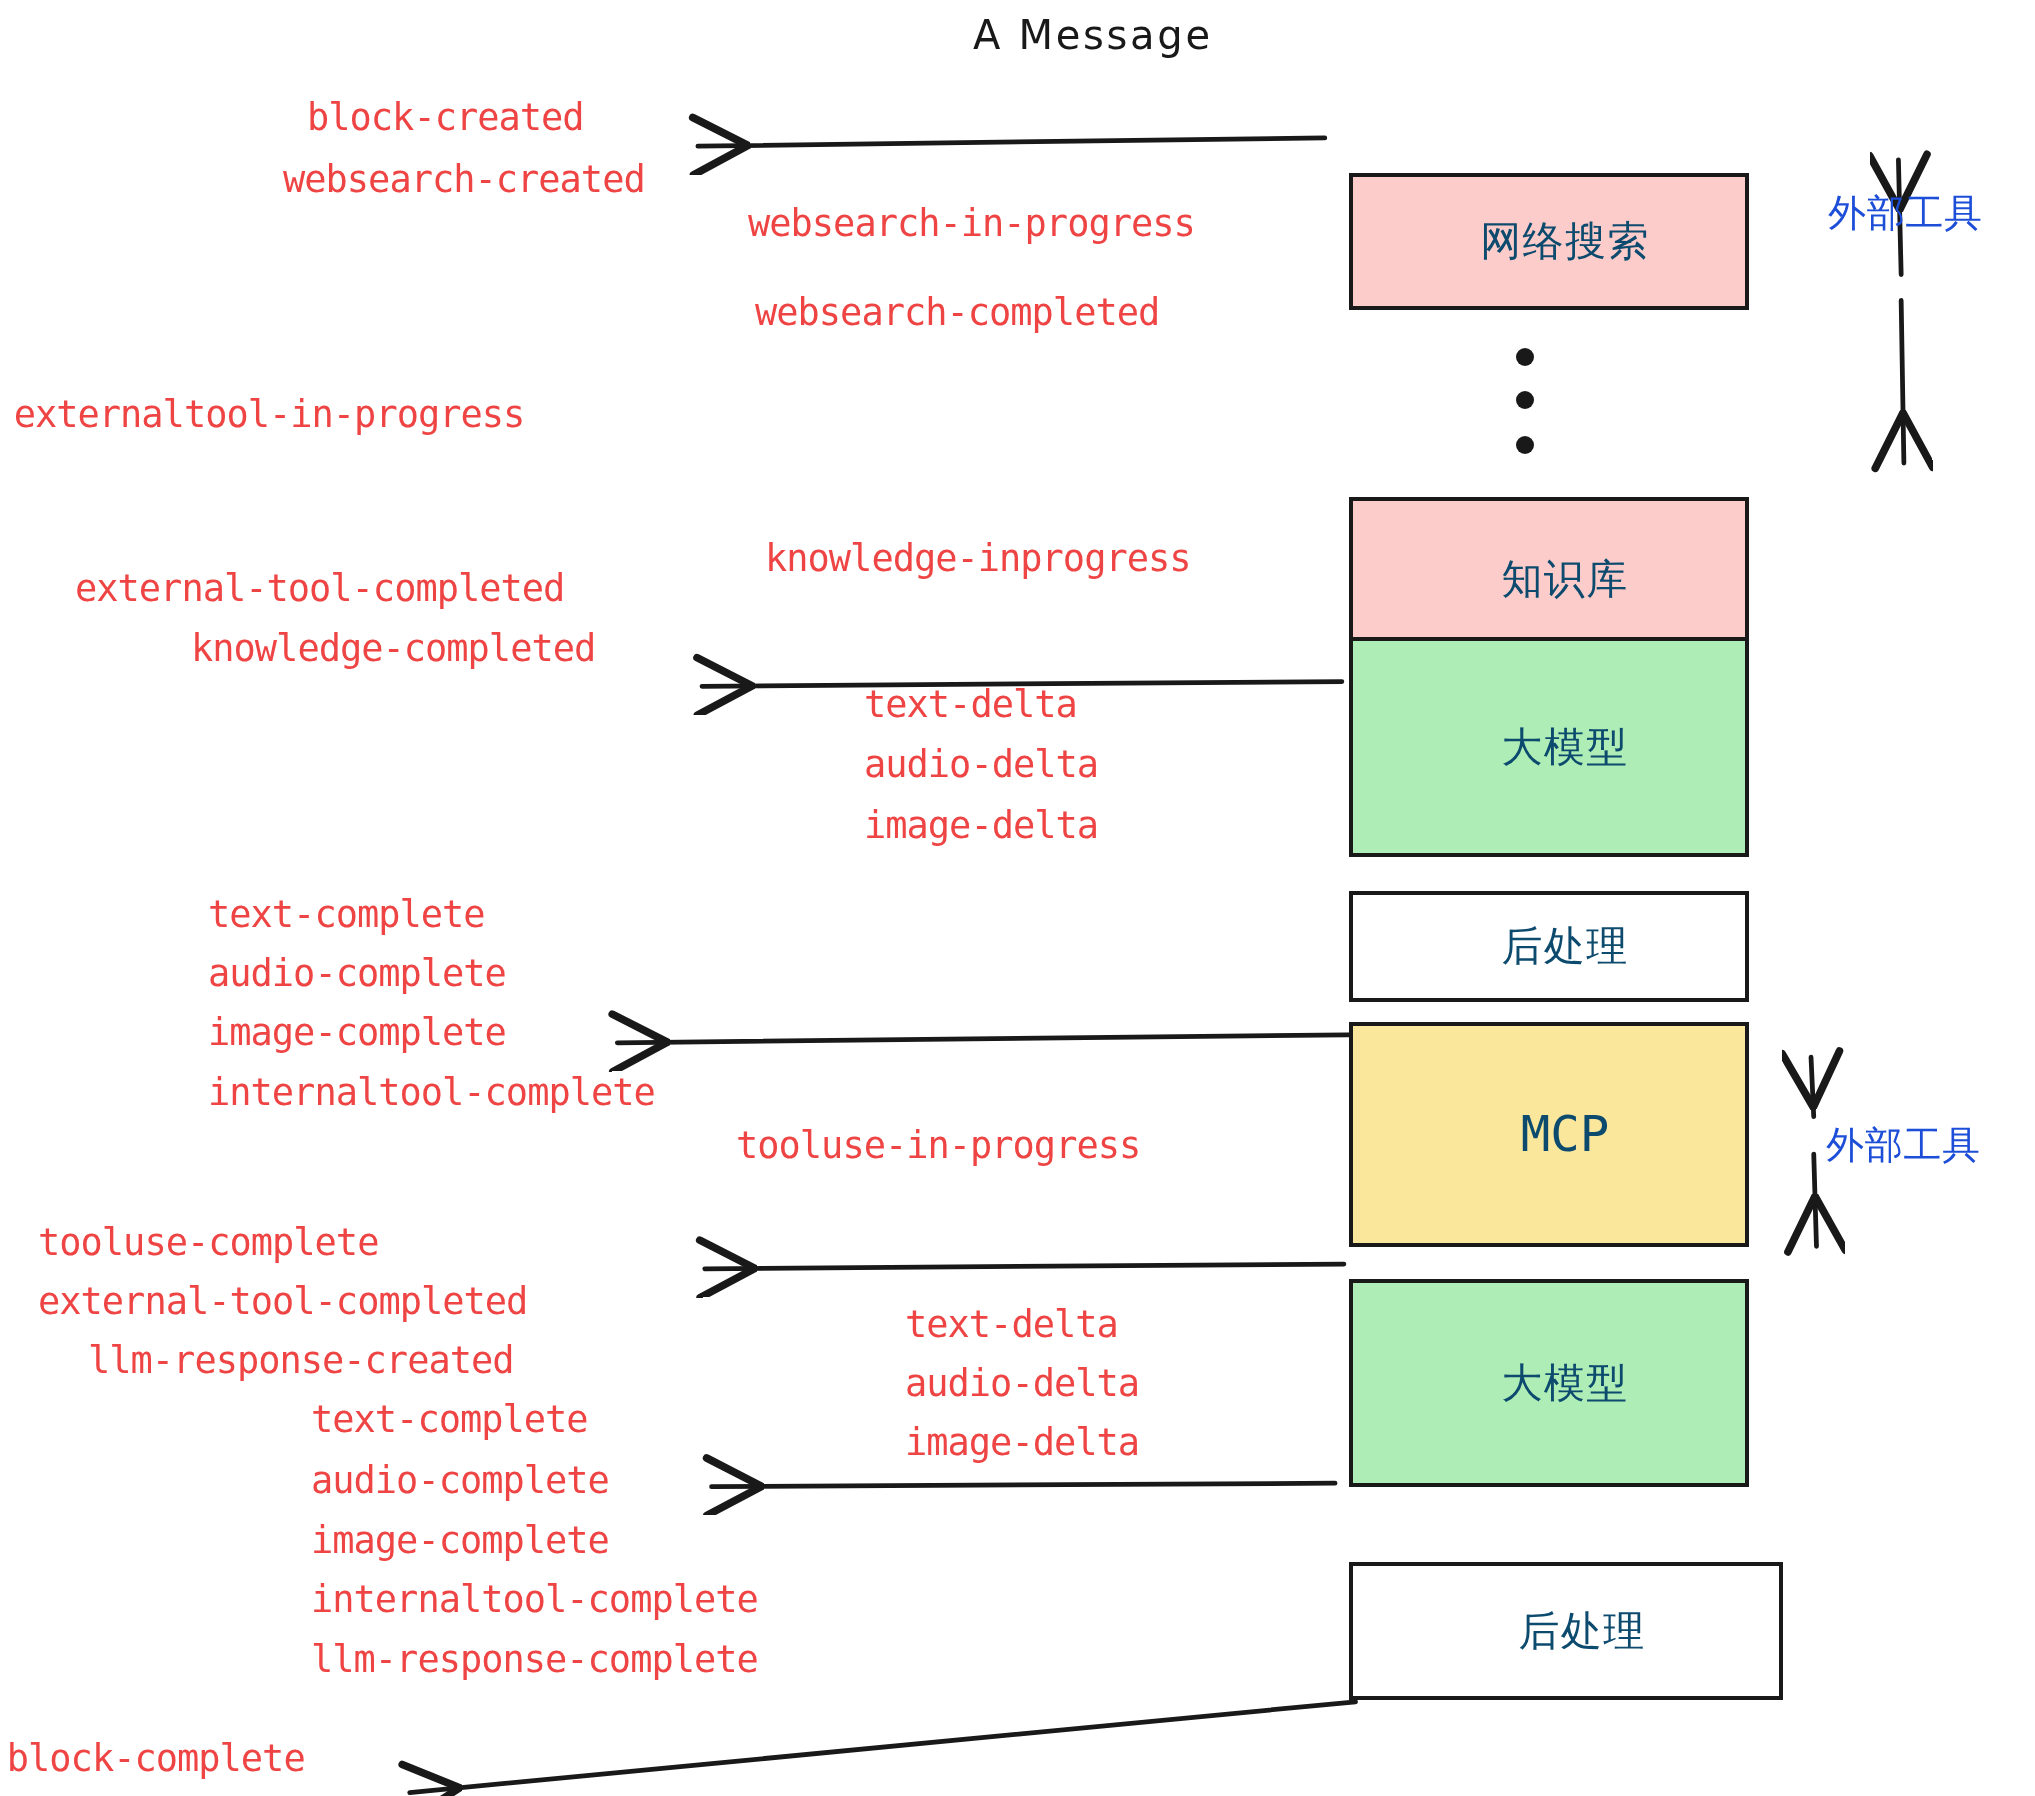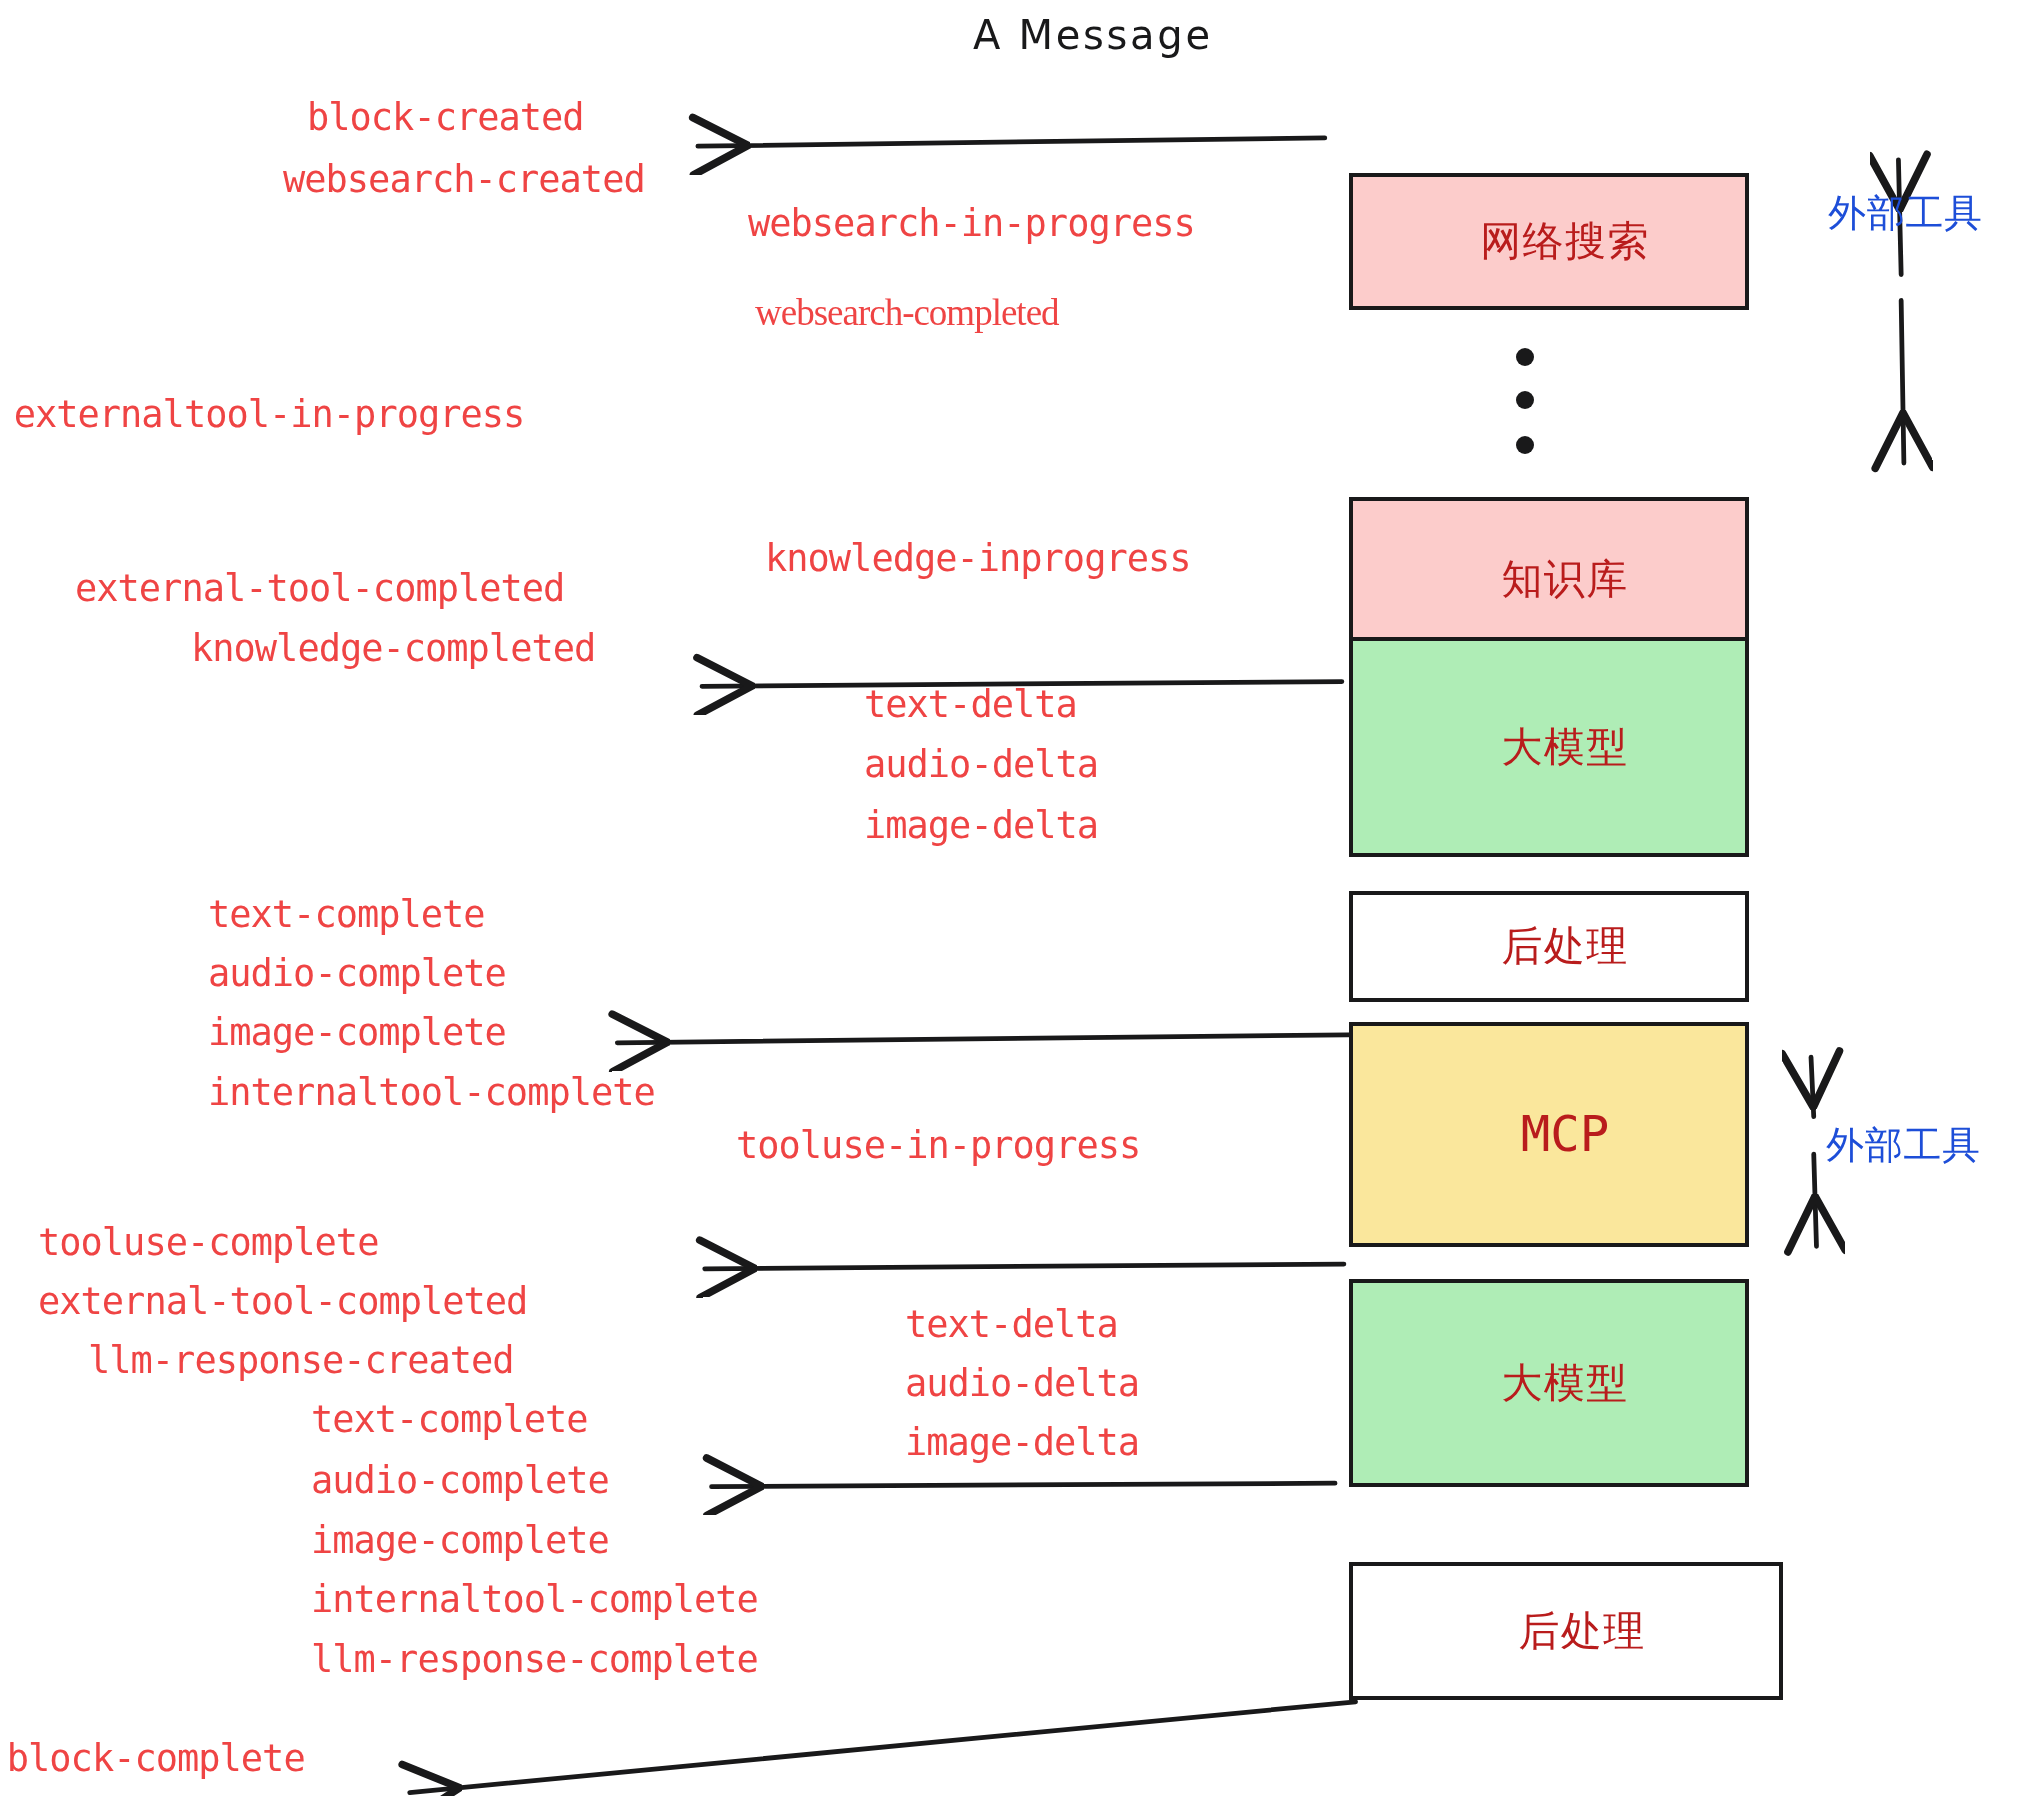--- a/index.html
+++ b/index.html
@@ -50,21 +50,21 @@
   }
   .node {
     position: absolute;
     box-sizing: border-box;
     border: 4.1px solid #19191a;
     display: flex;
     align-items: center;
     justify-content: center;
     font-family: "DejaVu Sans", sans-serif;
     font-size: 41px;
-    color: #b91c1c;
+    color: #0c4a6e;
     letter-spacing: 1.4px;
     padding-left: 32px;
   }
   .node.mcp-label {
     font-family: "DejaVu Sans Mono", monospace;
     font-size: 49px;
     letter-spacing: 0px;
   }
   .dot {
     position: absolute;
@@ -117,21 +117,21 @@
     </div>
   <div id="dots-host">
       <span class="dot" style="left: 1516px; top: 348px;"></span>
       <span class="dot" style="left: 1516px; top: 391px;"></span>
       <span class="dot" style="left: 1516px; top: 436px;"></span>
     </div>
   <div id="events-host">
       <div class="evt" style="left: 307px; top: 99px;">block-created</div>
       <div class="evt" style="left: 283px; top: 161px;">websearch-created</div>
       <div class="evt" style="left: 748px; top: 205px;">websearch-in-progress</div>
-      <div class="evt" style="left: 755px; top: 294px; font-family: Liberation Serif, serif;">websearch-completed</div>
+      <div class="evt" style="left: 755px; top: 294px;">websearch-completed</div>
       <div class="evt" style="left: 13.7px; top: 396px;">externaltool-in-progress</div>
       <div class="evt" style="left: 765px; top: 540px;">knowledge-inprogress</div>
       <div class="evt" style="left: 75px; top: 570px;">external-tool-completed</div>
       <div class="evt" style="left: 191px; top: 630px;">knowledge-completed</div>
       <div class="evt" style="left: 864px; top: 686px;">text-delta</div>
       <div class="evt" style="left: 864px; top: 746px;">audio-delta</div>
       <div class="evt" style="left: 864px; top: 807px;">image-delta</div>
       <div class="evt" style="left: 208px; top: 896px;">text-complete</div>
       <div class="evt" style="left: 208px; top: 955px;">audio-complete</div>
       <div class="evt" style="left: 208px; top: 1014px;">image-complete</div>

